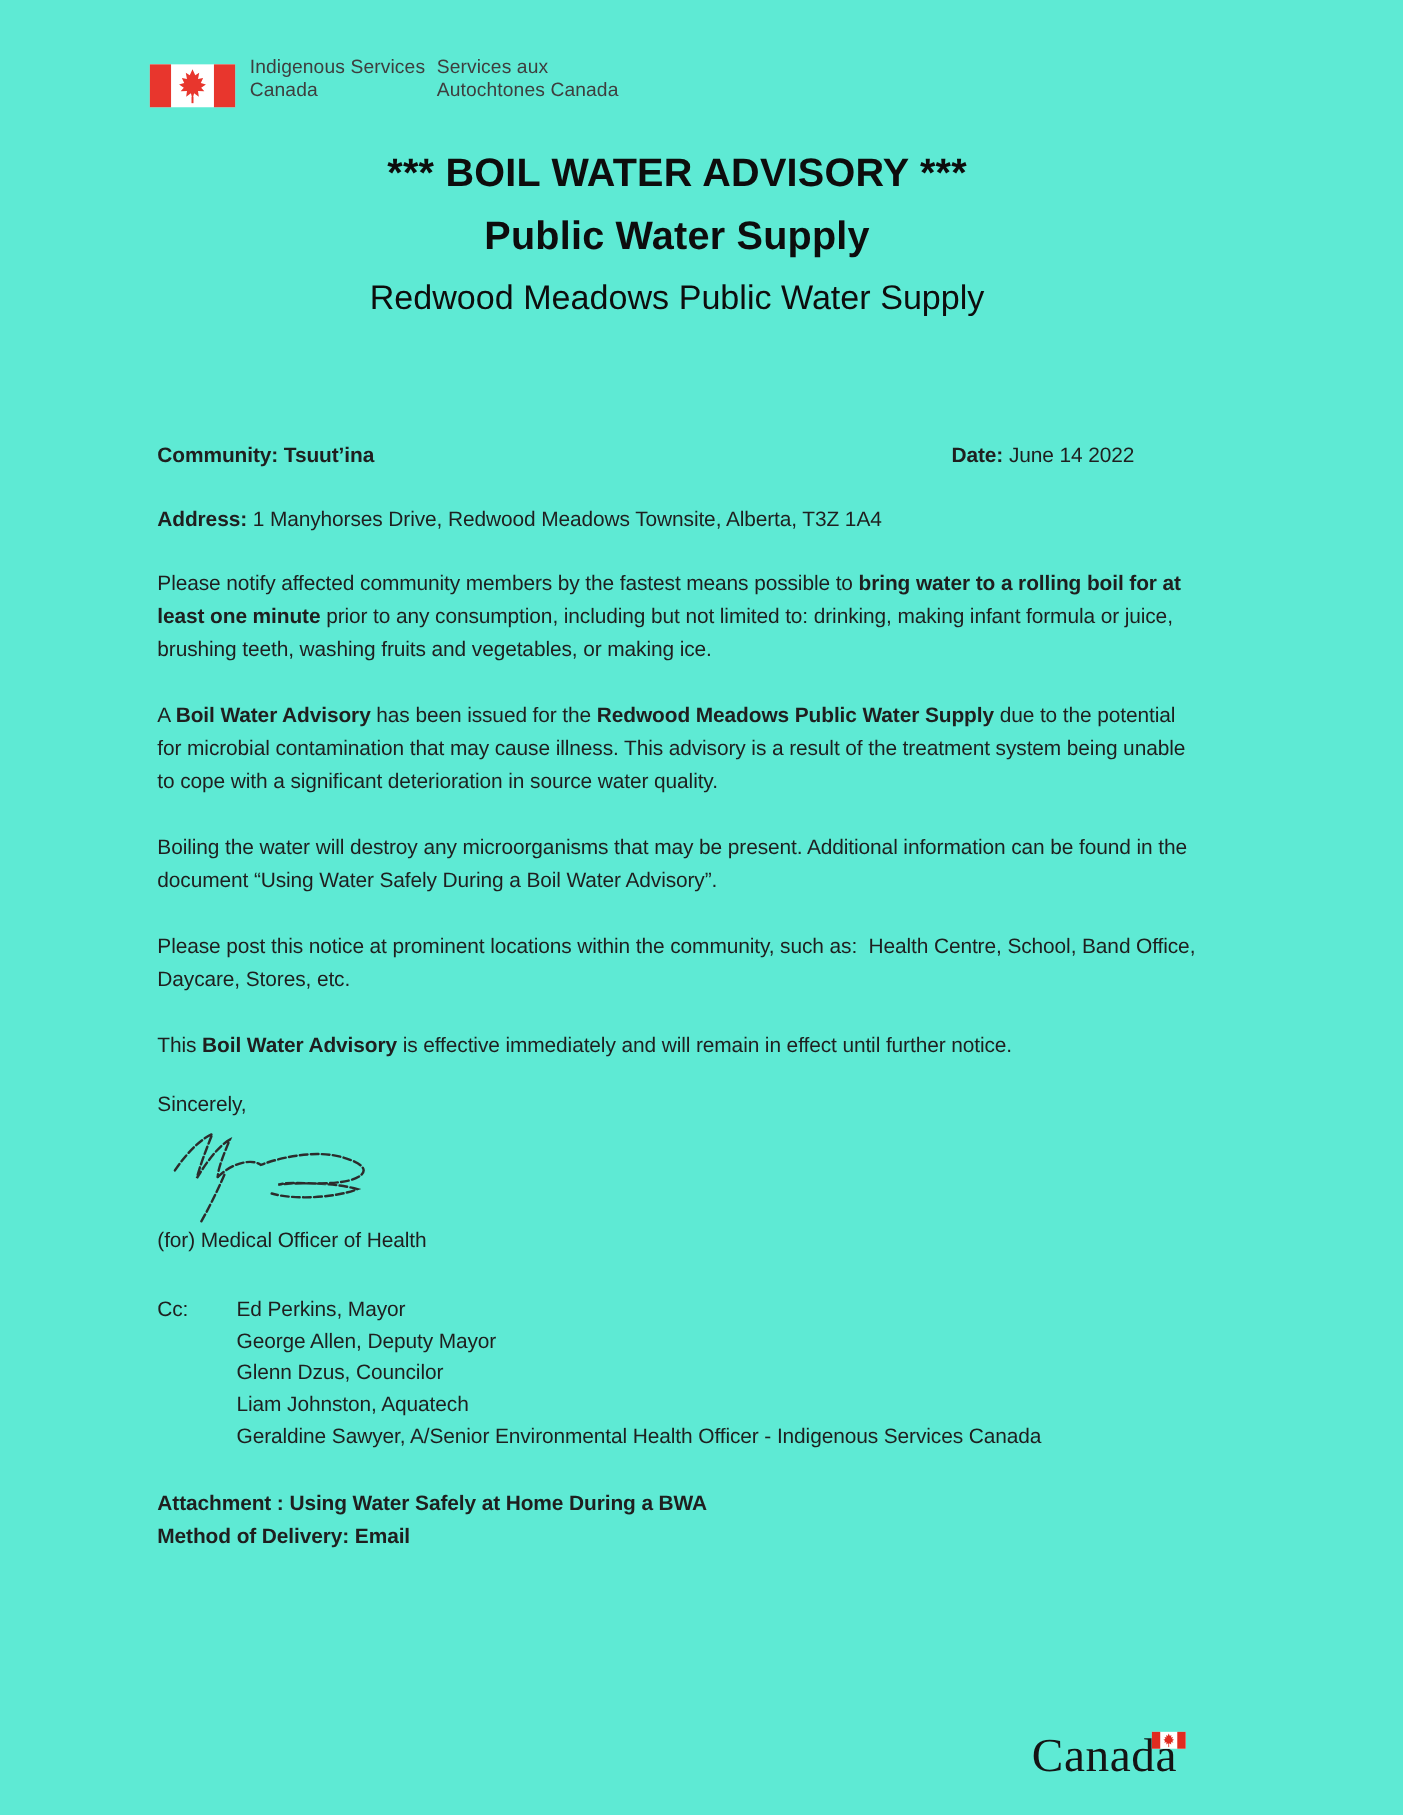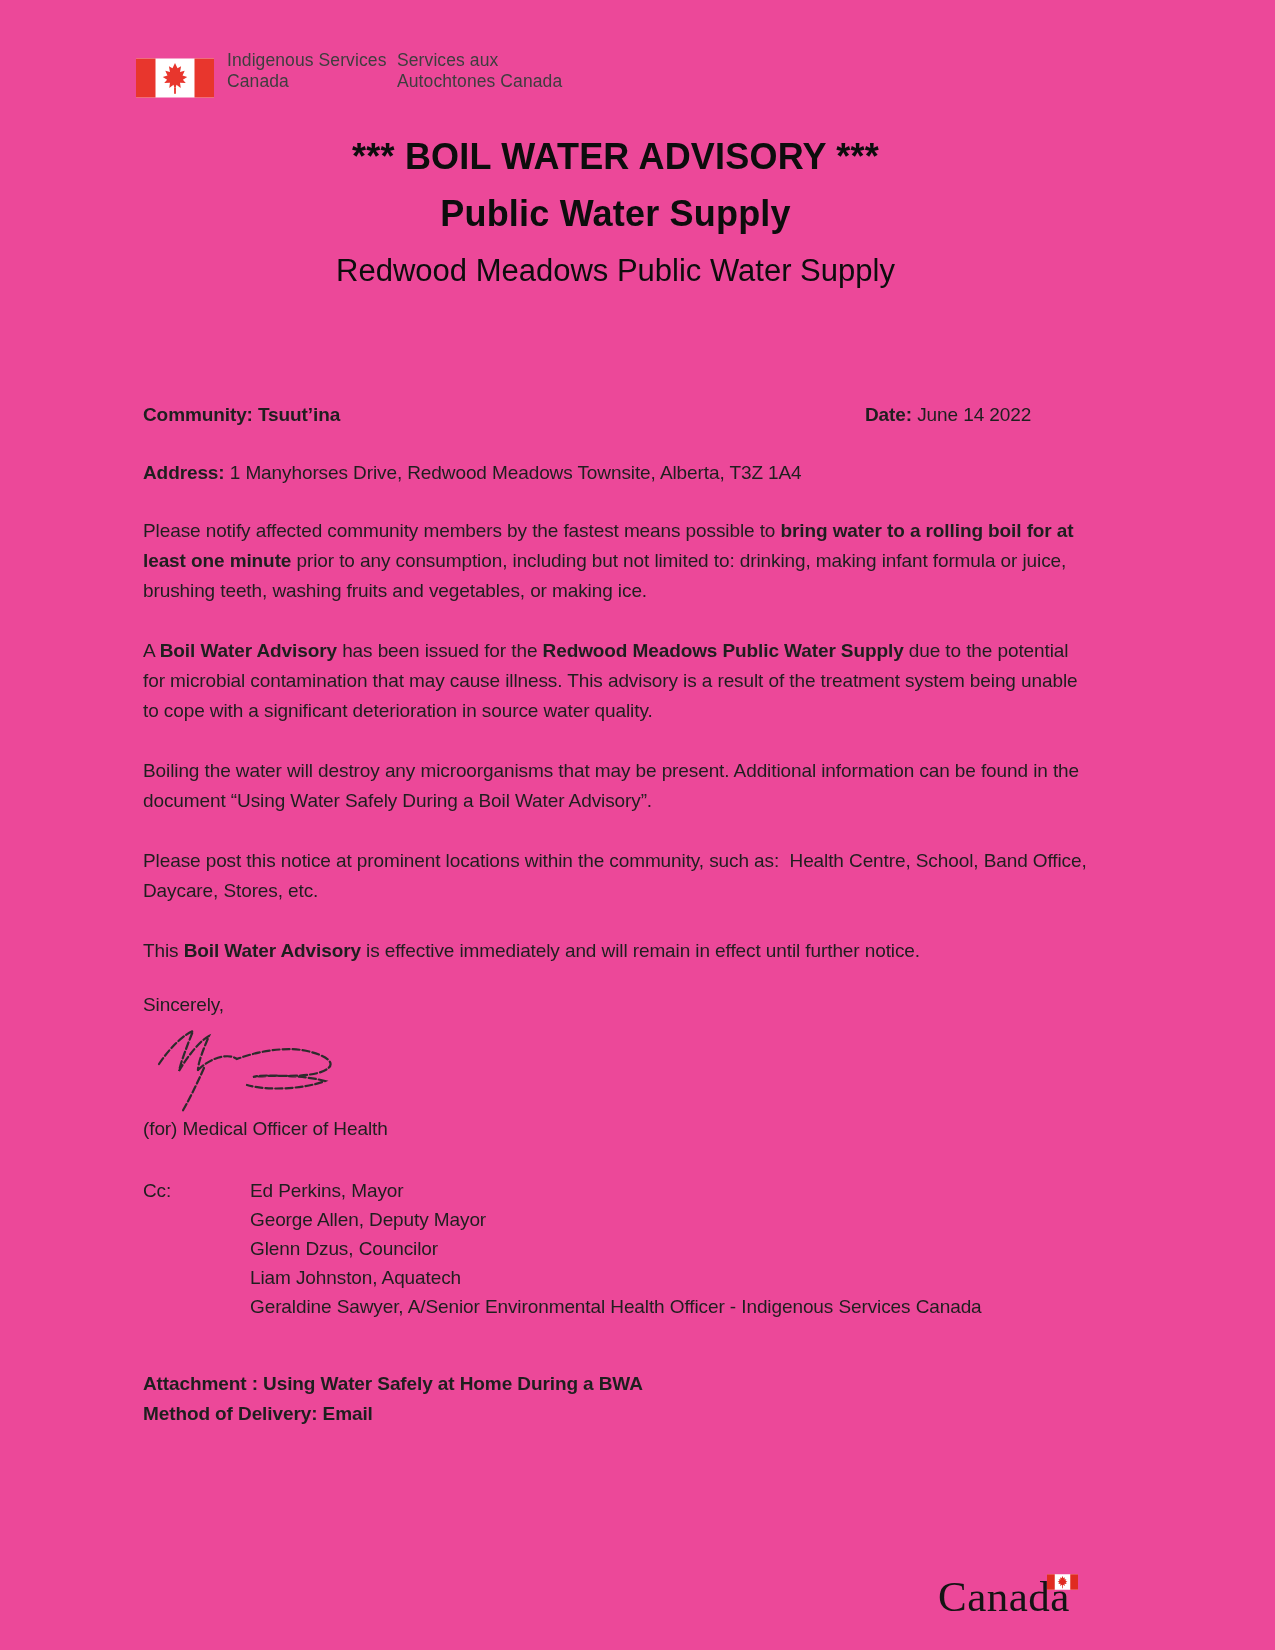--- a/index.html
+++ b/index.html
@@ -1,18 +1,18 @@
 <!DOCTYPE html>
 <html><head>
 <meta charset="utf-8">
 <style>
   * { margin:0; padding:0; box-sizing:border-box; }
   html,body { background:#ffffff; }
   .page {
-    position:relative; width:1275px; height:1650px; background:#ec4899;
+    position:relative; width:1275px; height:1650px; background:#5eead4;
     font-family:"Liberation Sans", sans-serif; color:#1f1f1f; overflow:hidden;
   }
 
   
   .gov-logo { position:absolute; top:50px; left:136px; display:flex; align-items:flex-start; }
   .gov-flag { width:78px; height:44px; margin-top:6px; flex:0 0 auto; }
   .gov-text { font-size:17.5px; line-height:21px; color:#3e3e3e; letter-spacing:0.1px; }
   .gov-text-en { margin-left:13px; width:168px; }
   .gov-text-fr { margin-left:2px; }
 
@@ -27,24 +27,24 @@
     font-size:19px; line-height:30px; color:#1f1f1f; letter-spacing:-0.1px;
   }
   .b { font-weight:700; }
   .meta-row { margin-bottom:28px; position:relative; }
   .date-wrap { position:absolute; left:722px; top:0; white-space:nowrap; }
   .para { margin-bottom:30px; }
   .sincerely { margin-top:-6px; }
   .signature { display:block; margin:4px 0 0 2px; }
   .signer { margin-top:0px; }
 
-  .cc-block { display:flex; margin-top:32px; line-height:29px;gap:35px; }
+  .cc-block { display:flex; margin-top:32px; line-height:29px; }
   .cc-label { width:72px; flex:0 0 auto; }
 
-  .footer-lines { margin-top:48px; font-weight:700; line-height:30px; }
+  .footer-lines { margin-top:32px; font-weight:700; line-height:30px; }
 
   
   .wordmark {
     position:absolute; left:938px; top:1572px;
     font-family:"Liberation Serif", serif; font-size:43px; color:#141414;
     letter-spacing:0.5px; white-space:nowrap;
   }
   .wordmark-flag { position:absolute; top:2px; right:-8px; width:31px; height:16px; }
 </style>
 </head>

